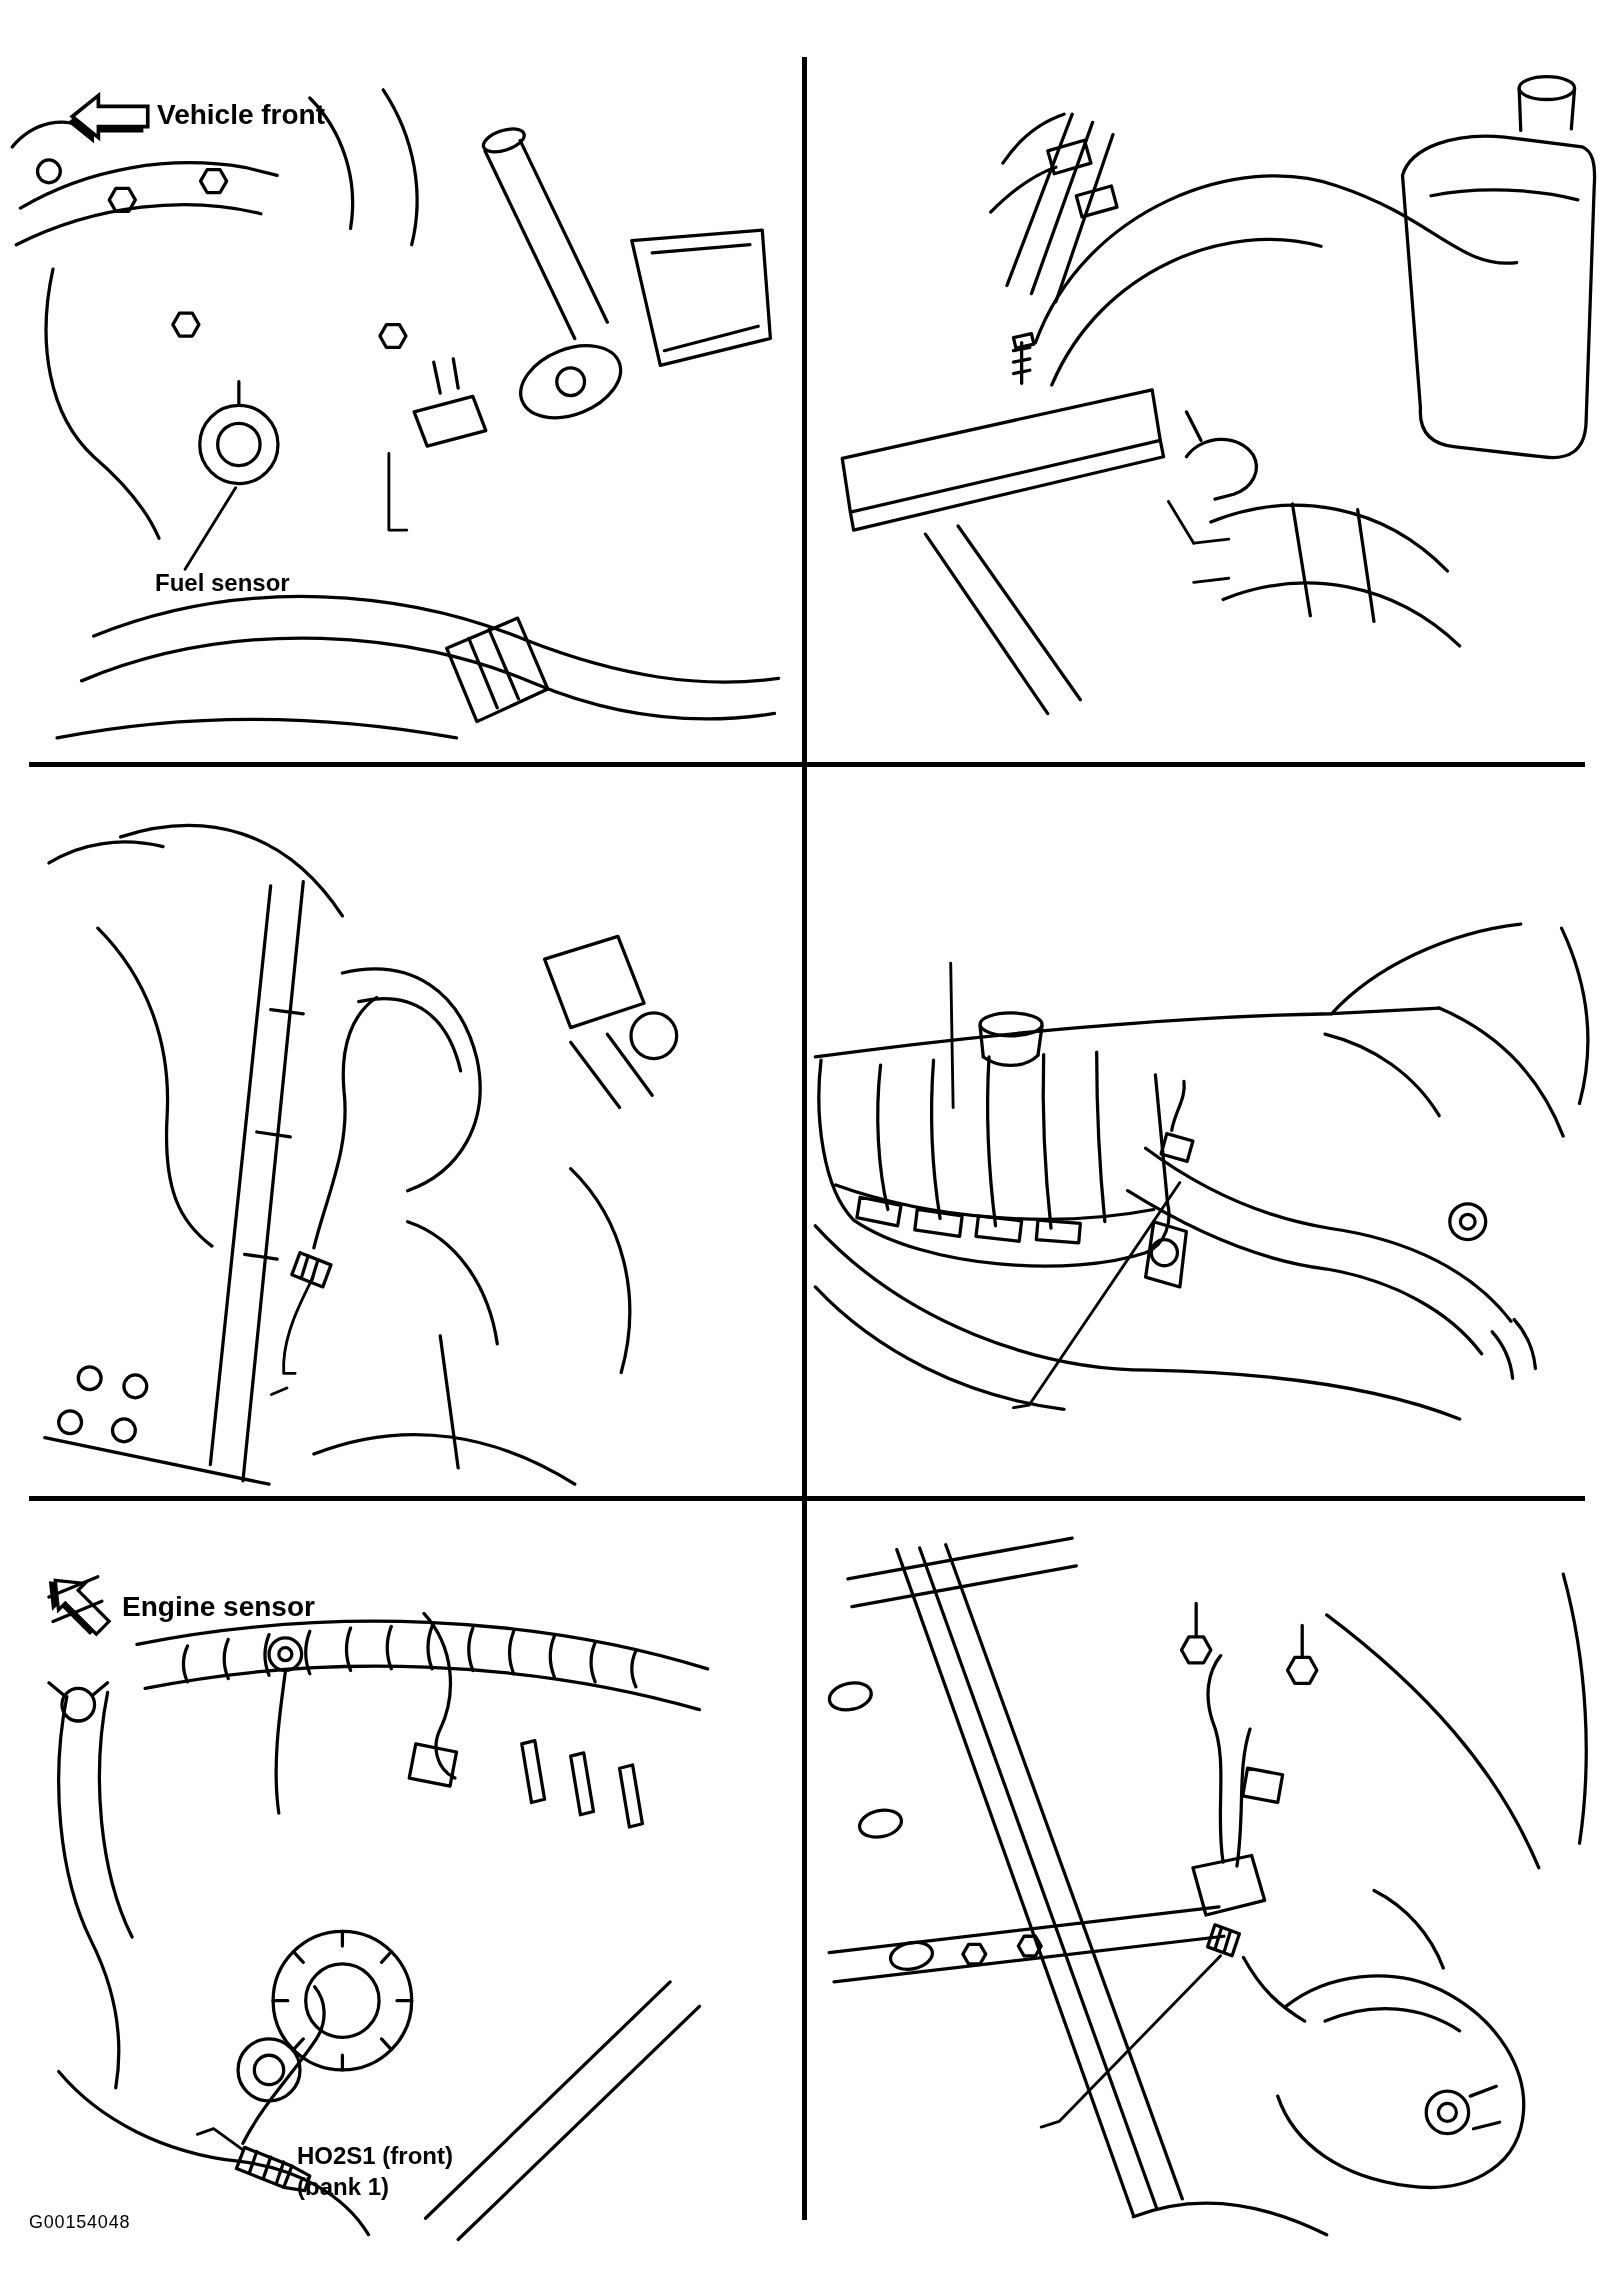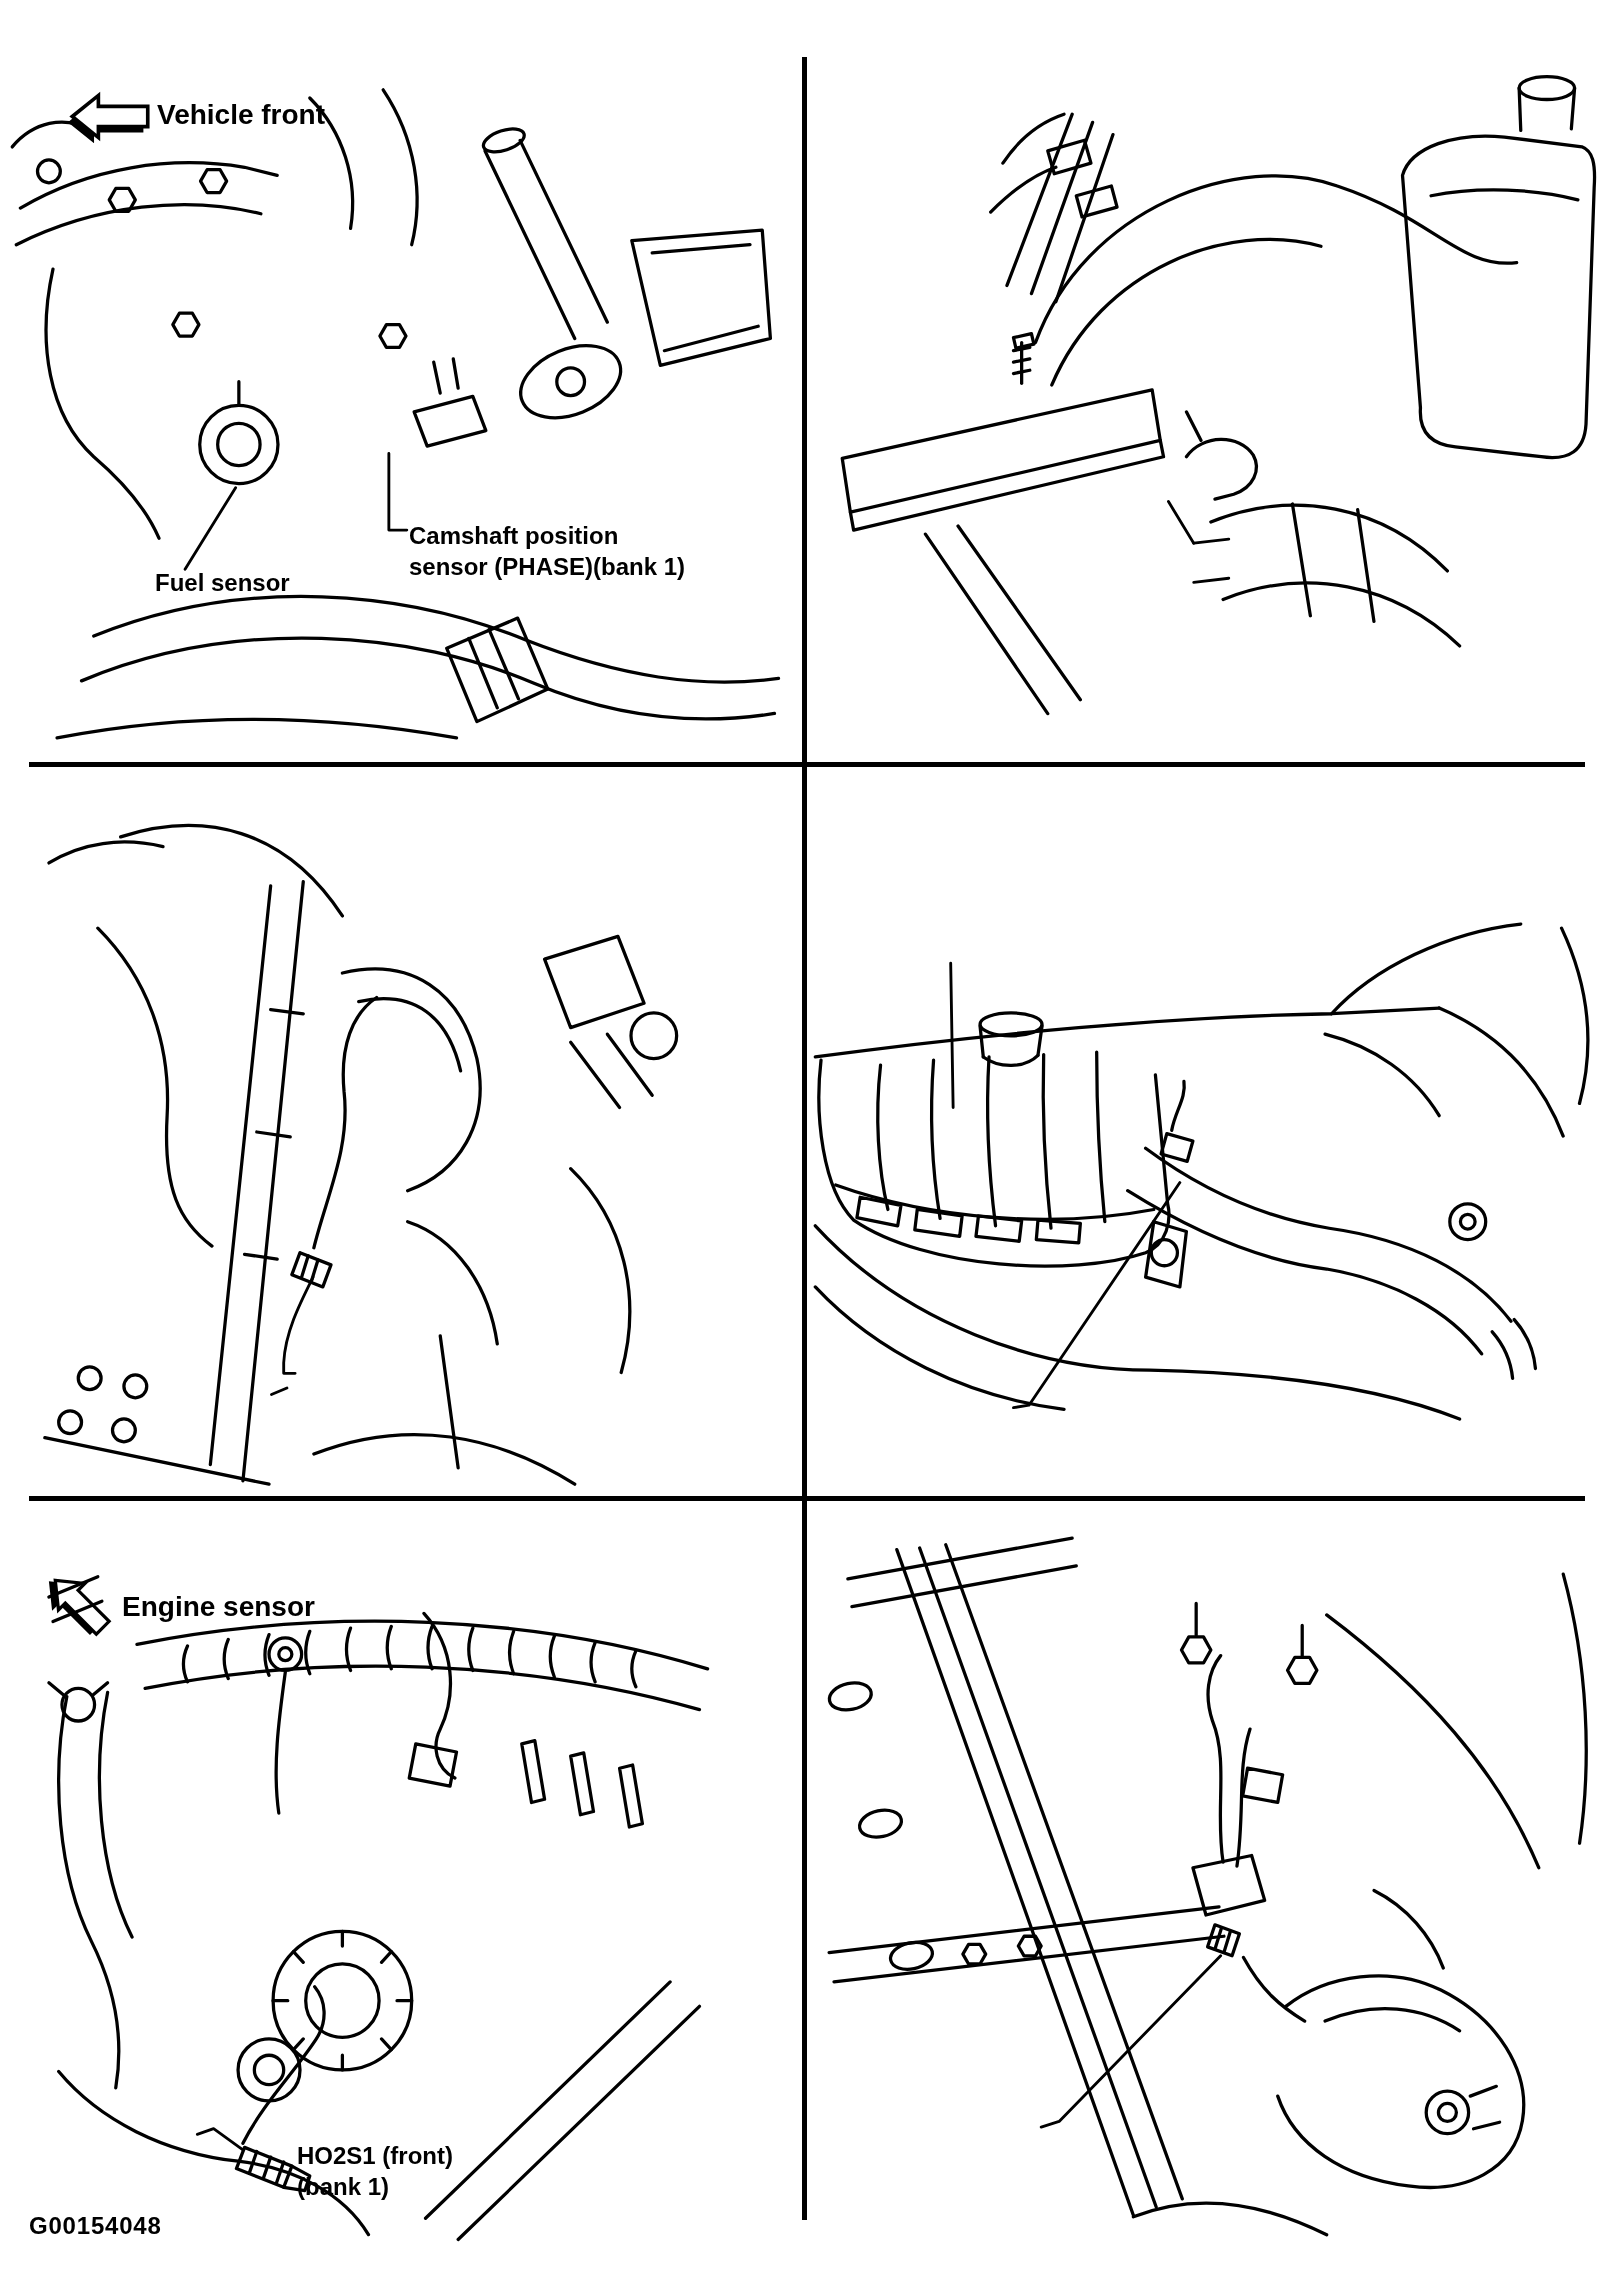--- a/index.html
+++ b/index.html
@@ -21,21 +21,21 @@
   .dir-arrow .shadow{fill:#000;stroke:none;}
   .dir-arrow .face{fill:#fff;stroke:#000;stroke-width:5;stroke-linejoin:miter;}
   .dir-label{
     position:absolute;font-size:28px;font-weight:700;line-height:28px;white-space:nowrap;
   }
   .callout{
     position:absolute;font-size:24px;font-weight:700;line-height:31px;white-space:nowrap;
   }
   .callout span{display:block;}
   #figure-id{
-    position:absolute;left:29px;top:2212px;font-size:24px;font-weight:700;
+    position:absolute;left:29px;top:2212px;font-size:18px;font-weight:400;
     letter-spacing:0.8px;white-space:nowrap;text-align:center;
   }
   
   #arr1{left:65px;top:83px;width:90px;height:67px;}
   #lab1{left:157px;top:101px;}
   #arr3{left:39px;top:799px;width:80px;height:80px;}
   #lab3{left:122px;top:828px;}
   
   #c-fuel{left:155px;top:567px;}
   #c-cam1{left:409px;top:520px;}
@@ -76,24 +76,20 @@
     <path class="leader" d="M227,698 L289,598"></path>
     <path class="leader" d="M477,556 L477,650 L499,650"></path>
   </svg>
   <svg id="arr1" class="dir-arrow" viewBox="-62 -46 124 92">
     <polygon class="shadow" transform="translate(-6,8)" points="-52,0 -16,-29 -16,-14 52,-14 52,14 -16,14 -16,29"></polygon>
     <polygon class="face" points="-52,0 -16,-29 -16,-14 52,-14 52,14 -16,14 -16,29"></polygon>
   </svg>
   <div id="lab1" class="dir-label">Vehicle front</div>
   <div id="c-fuel" class="callout">
     <span>Fuel sensor</span>
-  </div>
-  <div id="c-cam1" class="callout">
-    <span>Camshaft position</span>
-    <span>sensor (PHASE)(bank 1)</span>
   </div>
 </div>
 
 <div class="panel" style="left:803px;top:0;width:810px;height:765px;">
   <svg class="art" width="810" height="765" viewBox="0 0 993 938">
     <path d="M285,420 C345,255 535,185 655,228 C775,268 805,330 875,322"></path>
     <path d="M305,472 C365,330 520,270 635,302"></path>
     <path d="M735,215 C745,180 800,162 860,168 L955,180 C968,185 972,200 970,230 L960,520 C958,552 940,565 905,560 L800,548 C770,545 755,530 757,500 Z"></path>
     <path d="M770,240 C830,228 900,232 950,245"></path>
     <ellipse cx="912" cy="108" rx="34" ry="14"></ellipse>

